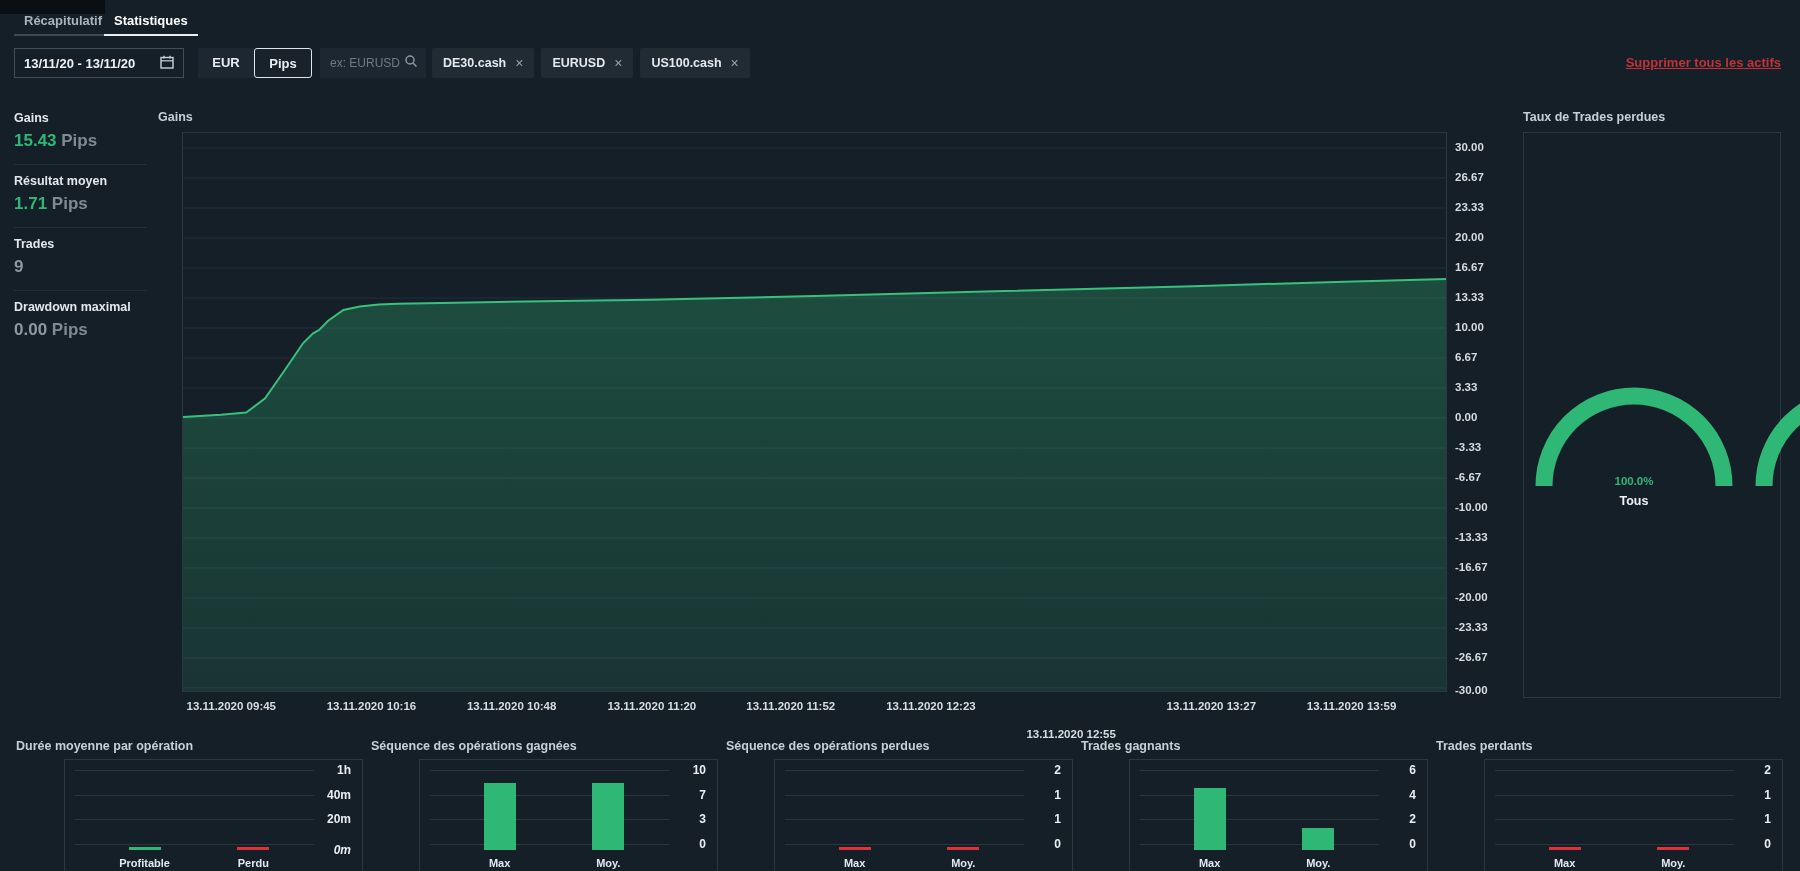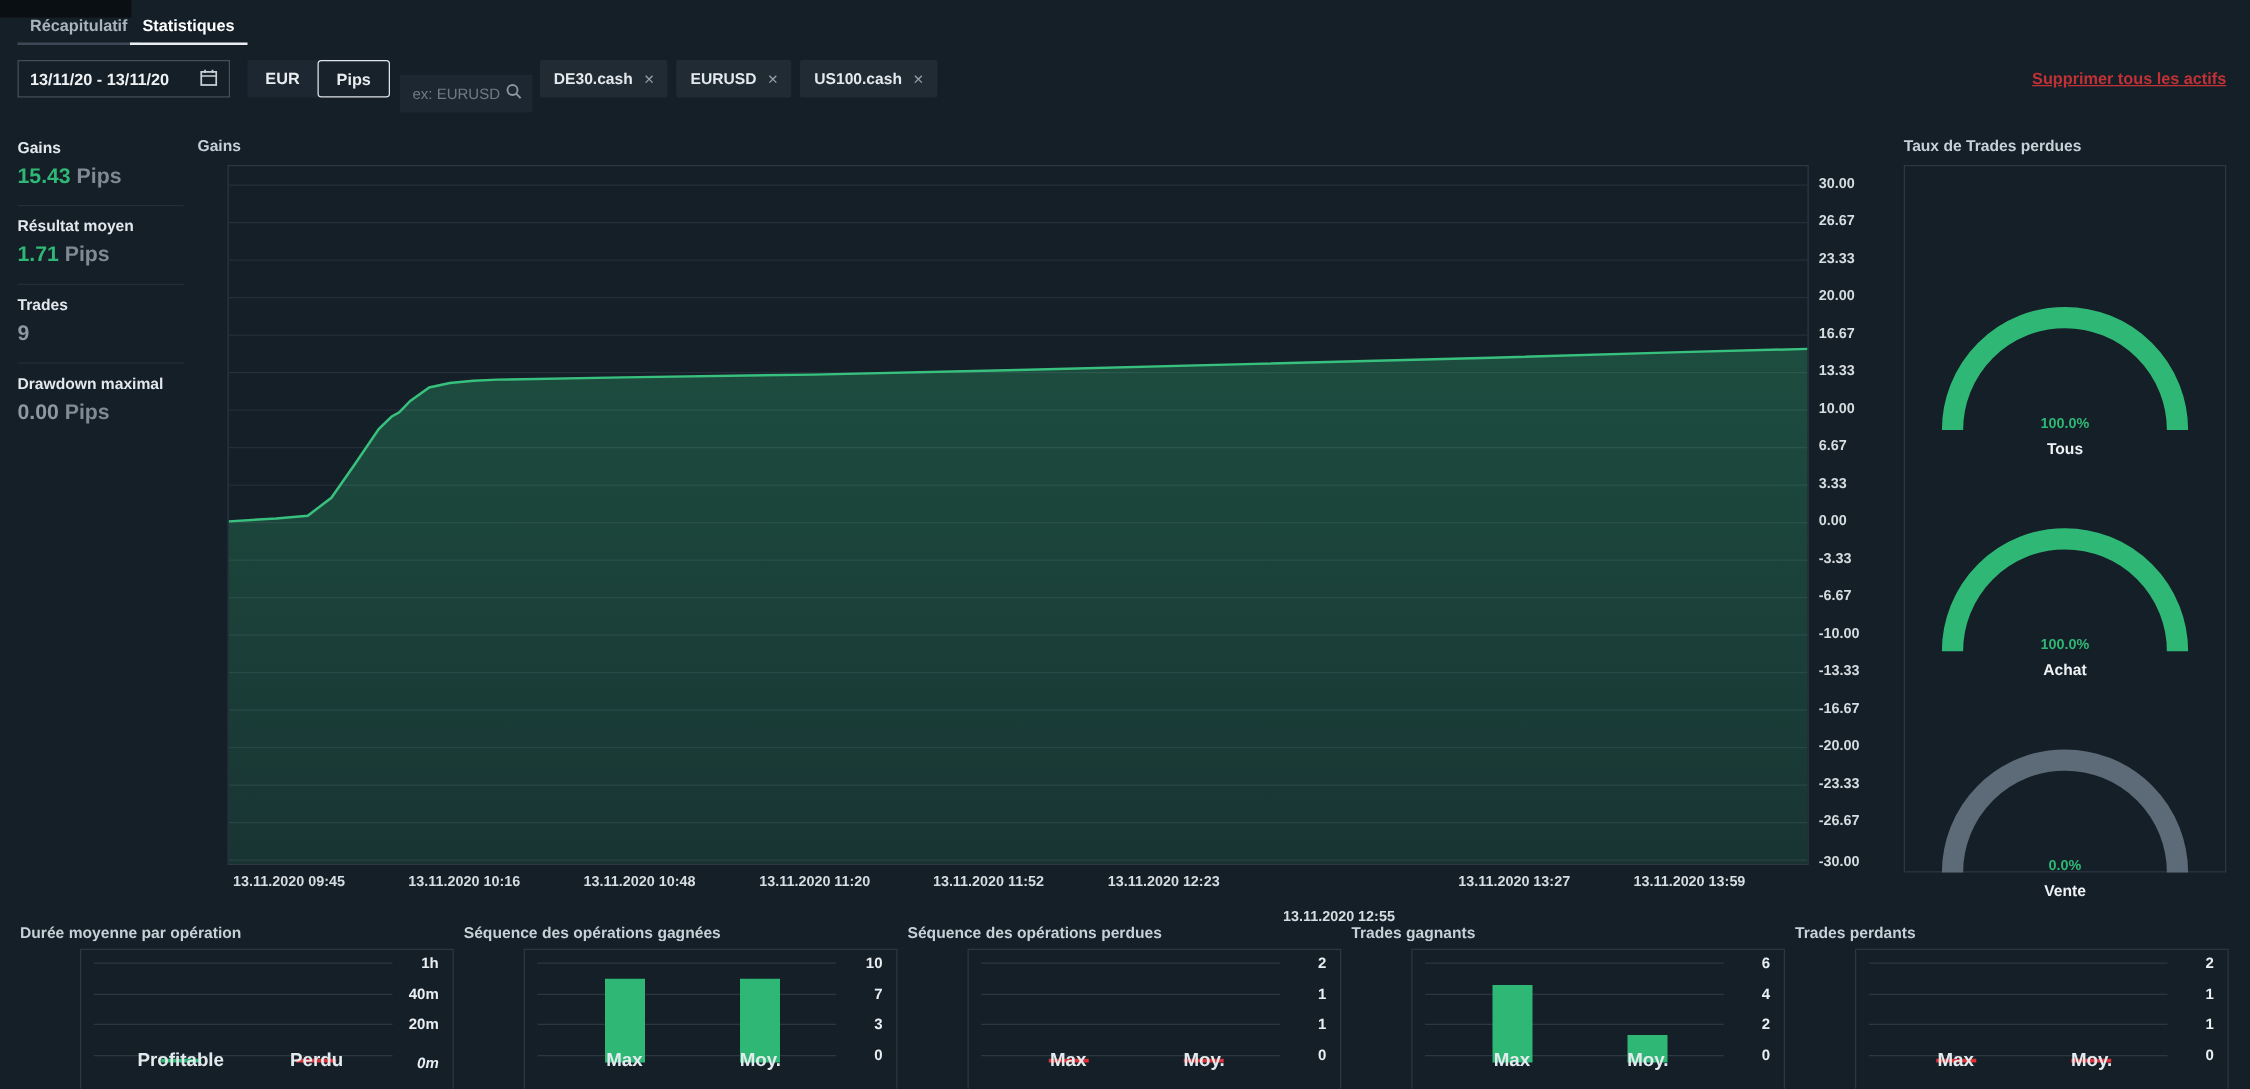--- a/index.html
+++ b/index.html
@@ -19,21 +19,21 @@
   .tab.active{color:#ffffff;border-bottom:2px solid #eaeef2;}
   
   .datebox{left:14px;top:48px;width:170px;height:30px;border:1px solid #434e58;
            display:flex;align-items:center;justify-content:space-between;padding:0 9px;
            font-size:13px;font-weight:bold;color:#eef2f4;box-sizing:border-box;cursor:pointer;}
   .btn{position:absolute;top:48px;height:30px;line-height:30px;text-align:center;
        font-size:13px;font-weight:bold;color:#e8edf0;box-sizing:border-box;cursor:pointer;}
   .btn-eur{left:198px;width:56px;background:#1d2731;}
   .btn-pips{left:254px;width:58px;background:#18222b;border:1px solid #dfe5ea;border-radius:3px;}
   .searchbox{left:320px;top:48px;width:106px;height:30px;background:#1d2731;
-             display:flex;align-items:center;padding:0 8px;box-sizing:border-box;margin-top:12px;}
+             display:flex;align-items:center;padding:0 8px;box-sizing:border-box;}
   .searchbox input{flex:1;min-width:0;background:transparent;border:none;outline:none;
                    color:#aab4bc;font-size:12px;font-family:"Liberation Sans",sans-serif;}
   .searchbox input::placeholder{color:#6f7b84;}
   .chips{left:432px;top:48px;display:flex;gap:7px;}
   .chip{height:30px;background:#202b34;display:flex;align-items:center;padding:0 11px;
         font-size:12.5px;font-weight:bold;color:#e3e9ed;border-radius:2px;}
   .chip .x{margin-left:9px;color:#96a2ab;font-weight:normal;font-size:14px;cursor:pointer;}
   .clear-link{right:19px;top:55px;font-size:13px;font-weight:bold;color:#c23135;
               text-decoration:underline;cursor:pointer;}
   
@@ -50,38 +50,38 @@
   .plot{left:182px;top:132px;width:1263px;height:558px;border:1px solid #2b3743;box-sizing:content-box;}
   .plot svg{position:absolute;left:0;top:0;}
   .ylabels{left:1455px;top:132px;width:60px;height:558px;}
   .ylabels span{position:absolute;left:0;transform:translateY(-50%);
                 font-size:11.5px;font-weight:bold;color:#d6dde1;white-space:nowrap;}
   .xlabels{left:182px;top:700px;width:1263px;height:16px;}
   .xlabels span{position:absolute;transform:translateX(-50%);font-size:11.5px;font-weight:bold;
                 color:#d6dde1;white-space:nowrap;}
   
   .gaugebox{left:1523px;top:132px;width:258px;height:566px;border:1px solid #2b3743;
-            box-sizing:border-box;padding-top:104px;display:flex;flex-direction:column;align-items:center;}
+            box-sizing:border-box;padding-top:104px;display:flex;flex-direction:row;align-items:center;}
   .gauge{position:relative;width:220px;height:112px;margin-bottom:0;}
   .gauge-block{margin-bottom:48px;display:flex;flex-direction:column;align-items:center;}
   .gauge .pct{position:absolute;left:0;right:0;bottom:4px;text-align:center;
               font-size:11.5px;font-weight:bold;color:#2fb875;}
   .gauge-label{margin-top:3px;font-size:12.5px;font-weight:bold;color:#eef2f4;text-align:center;}
   
   .minirow{left:16px;top:739px;width:1767px;display:flex;gap:8px;}
   .mini{flex:1;min-width:0;}
   .mini .m-title{font-size:12.5px;font-weight:bold;color:#c6d0d7;margin-bottom:6px;white-space:nowrap;
                  overflow:hidden;}
   .mini .m-box{position:relative;height:114px;border:1px solid #2b3743;box-sizing:border-box;margin-left:48px;}
   .mini .grid{position:absolute;left:10px;right:48px;height:1px;background:rgba(197,213,222,0.13);}
   .mini .tick{position:absolute;right:11px;transform:translateY(-50%);
               font-size:12px;font-weight:bold;color:#e9eef1;}
   .mini .bar{position:absolute;width:32px;transform:translateX(-50%);bottom:22px;}
-  .mini .cat{position:absolute;bottom:15px;transform:translateX(-50%);
-             font-size:15px;font-weight:bold;color:#e3eaee;white-space:nowrap;}
+  .mini .cat{position:absolute;bottom:3px;transform:translateX(-50%);
+             font-size:11px;font-weight:bold;color:#e3eaee;white-space:nowrap;}
 </style>
 </head>
 <body>
 
 <div class="abs top-black"></div>
 <div class="abs tabbar">
   <div class="tab inactive" style="left:14px;">Récapitulatif</div>
   <div class="tab active" style="left:104px;">Statistiques</div>
 </div>
 

